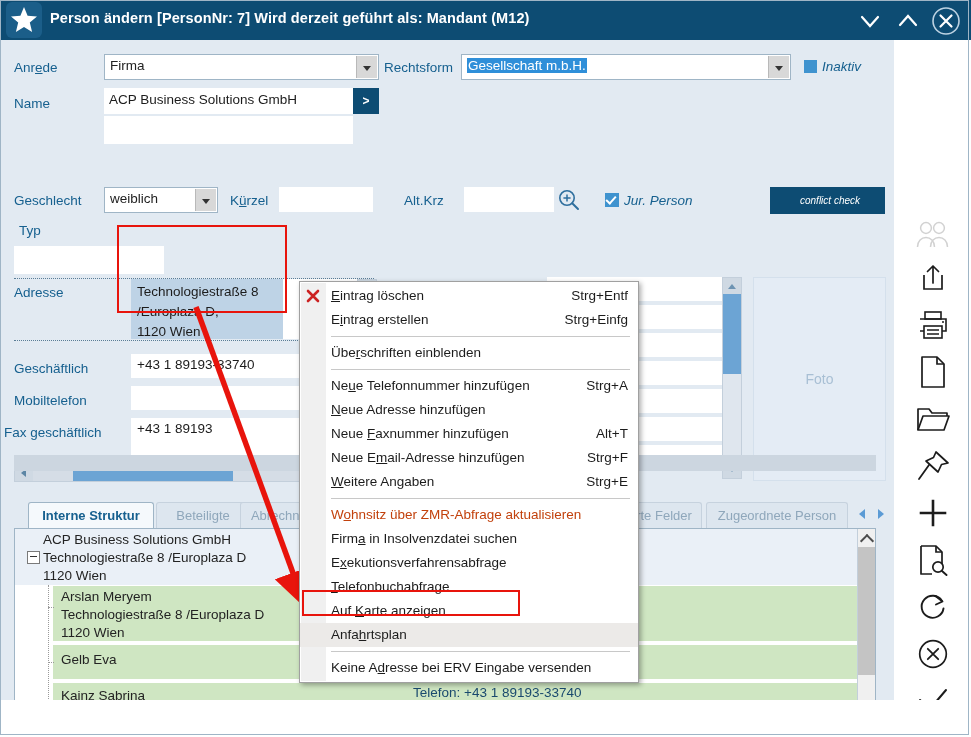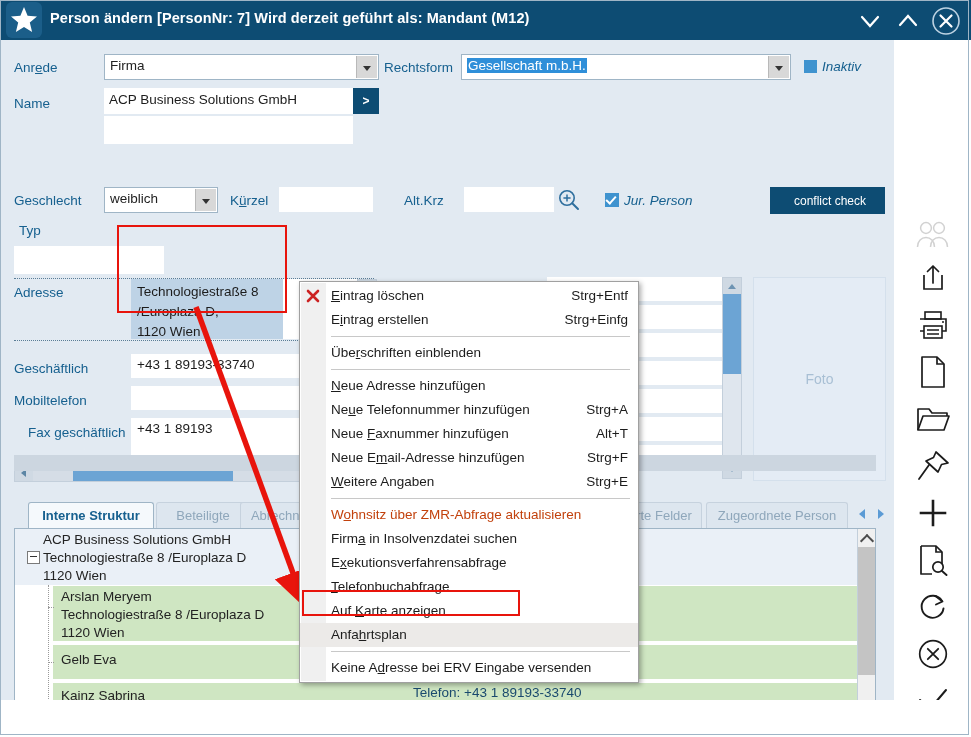--- a/index.html
+++ b/index.html
@@ -60,21 +60,21 @@
   }
   .combo .cbtn::after{
     content:"";position:absolute;left:6px;top:10px;
     border-left:4px solid transparent;border-right:4px solid transparent;
     border-top:5px solid #333;
   }
 
   .btn-dark{
     position:absolute;background:#0d4c73;color:#fff;
     display:flex;align-items:center;justify-content:center;
-    cursor:pointer;font-size:12px;
+    font-style:italic;cursor:pointer;font-size:10px;
   }
   .chk{
     position:absolute;width:14px;height:14px;background:#3f93cf;cursor:pointer;
   }
   .chk.checked::after{
     content:"";position:absolute;left:3px;top:1px;width:4px;height:8px;
     border:solid #ffffff;border-width:0 2px 2px 0;transform:rotate(42deg);
   }
   .sq-blue{position:absolute;width:13px;height:13px;background:#3f93cf;}
   .italic-lbl{position:absolute;font-style:italic;color:#16608f;white-space:nowrap;}
@@ -272,21 +272,21 @@
       <div class="label" style="left:14px;top:126px;">Geschäftlich</div>
       <div class="gridrow" style="left:131px;top:119px;width:226px;height:24px;">
         <span class="cellval" style="left:6px;top:3px;">+43 1 89193-33740</span>
       </div>
 
       <div class="label" style="left:14px;top:158px;">Mobiltelefon</div>
       <div class="gridrow" style="left:131px;top:151px;width:226px;height:24px;">
         <span class="cellval" style="left:6px;top:3px;"></span>
       </div>
 
-      <div class="label" style="left:28px;top:190px;">Fax geschäftlich</div>
+      <div class="label" style="left:4px;top:190px;">Fax geschäftlich</div>
       <div class="gridrow" style="left:131px;top:183px;width:226px;height:39px;">
         <span class="cellval" style="left:6px;top:3px;">+43 1 89193</span>
       </div>
 
       <div class="label" style="left:14px;top:222px;">EMail</div>
       <div class="gridrow" style="left:131px;top:215px;width:226px;height:22px;">
         <span class="cellval" style="left:6px;top:2px;">xperten@acp.at</span>
       </div>
 
       <div class="vscroll" style="left:357px;top:44px;width:20px;height:200px;">
@@ -482,28 +482,28 @@
 
     <div class="ctxsep"></div>
 
     <div class="ctxitem">
       <span>Übe<u class="mn">r</u>schriften einblenden</span>
     </div>
 
     <div class="ctxsep"></div>
 
     <div class="ctxitem">
+      <span>Ne<u class="mn">u</u>e Telefonnummer hinzufügen</span>
+      <span class="acc">Strg+A</span>
+    </div>
+    <div class="ctxitem">
       <span><u class="mn">N</u>eue Adresse hinzufügen</span>
       <span class="acc"></span>
     </div>
     <div class="ctxitem">
-      <span>Ne<u class="mn">u</u>e Telefonnummer hinzufügen</span>
-      <span class="acc">Strg+A</span>
-    </div>
-    <div class="ctxitem">
       <span>Neue <u class="mn">F</u>axnummer hinzufügen</span>
       <span class="acc">Alt+T</span>
     </div>
     <div class="ctxitem">
       <span>Neue E<u class="mn">m</u>ail-Adresse hinzufügen</span>
       <span class="acc">Strg+F</span>
     </div>
     <div class="ctxitem">
       <span><u class="mn">W</u>eitere Angaben</span>
       <span class="acc">Strg+E</span>

